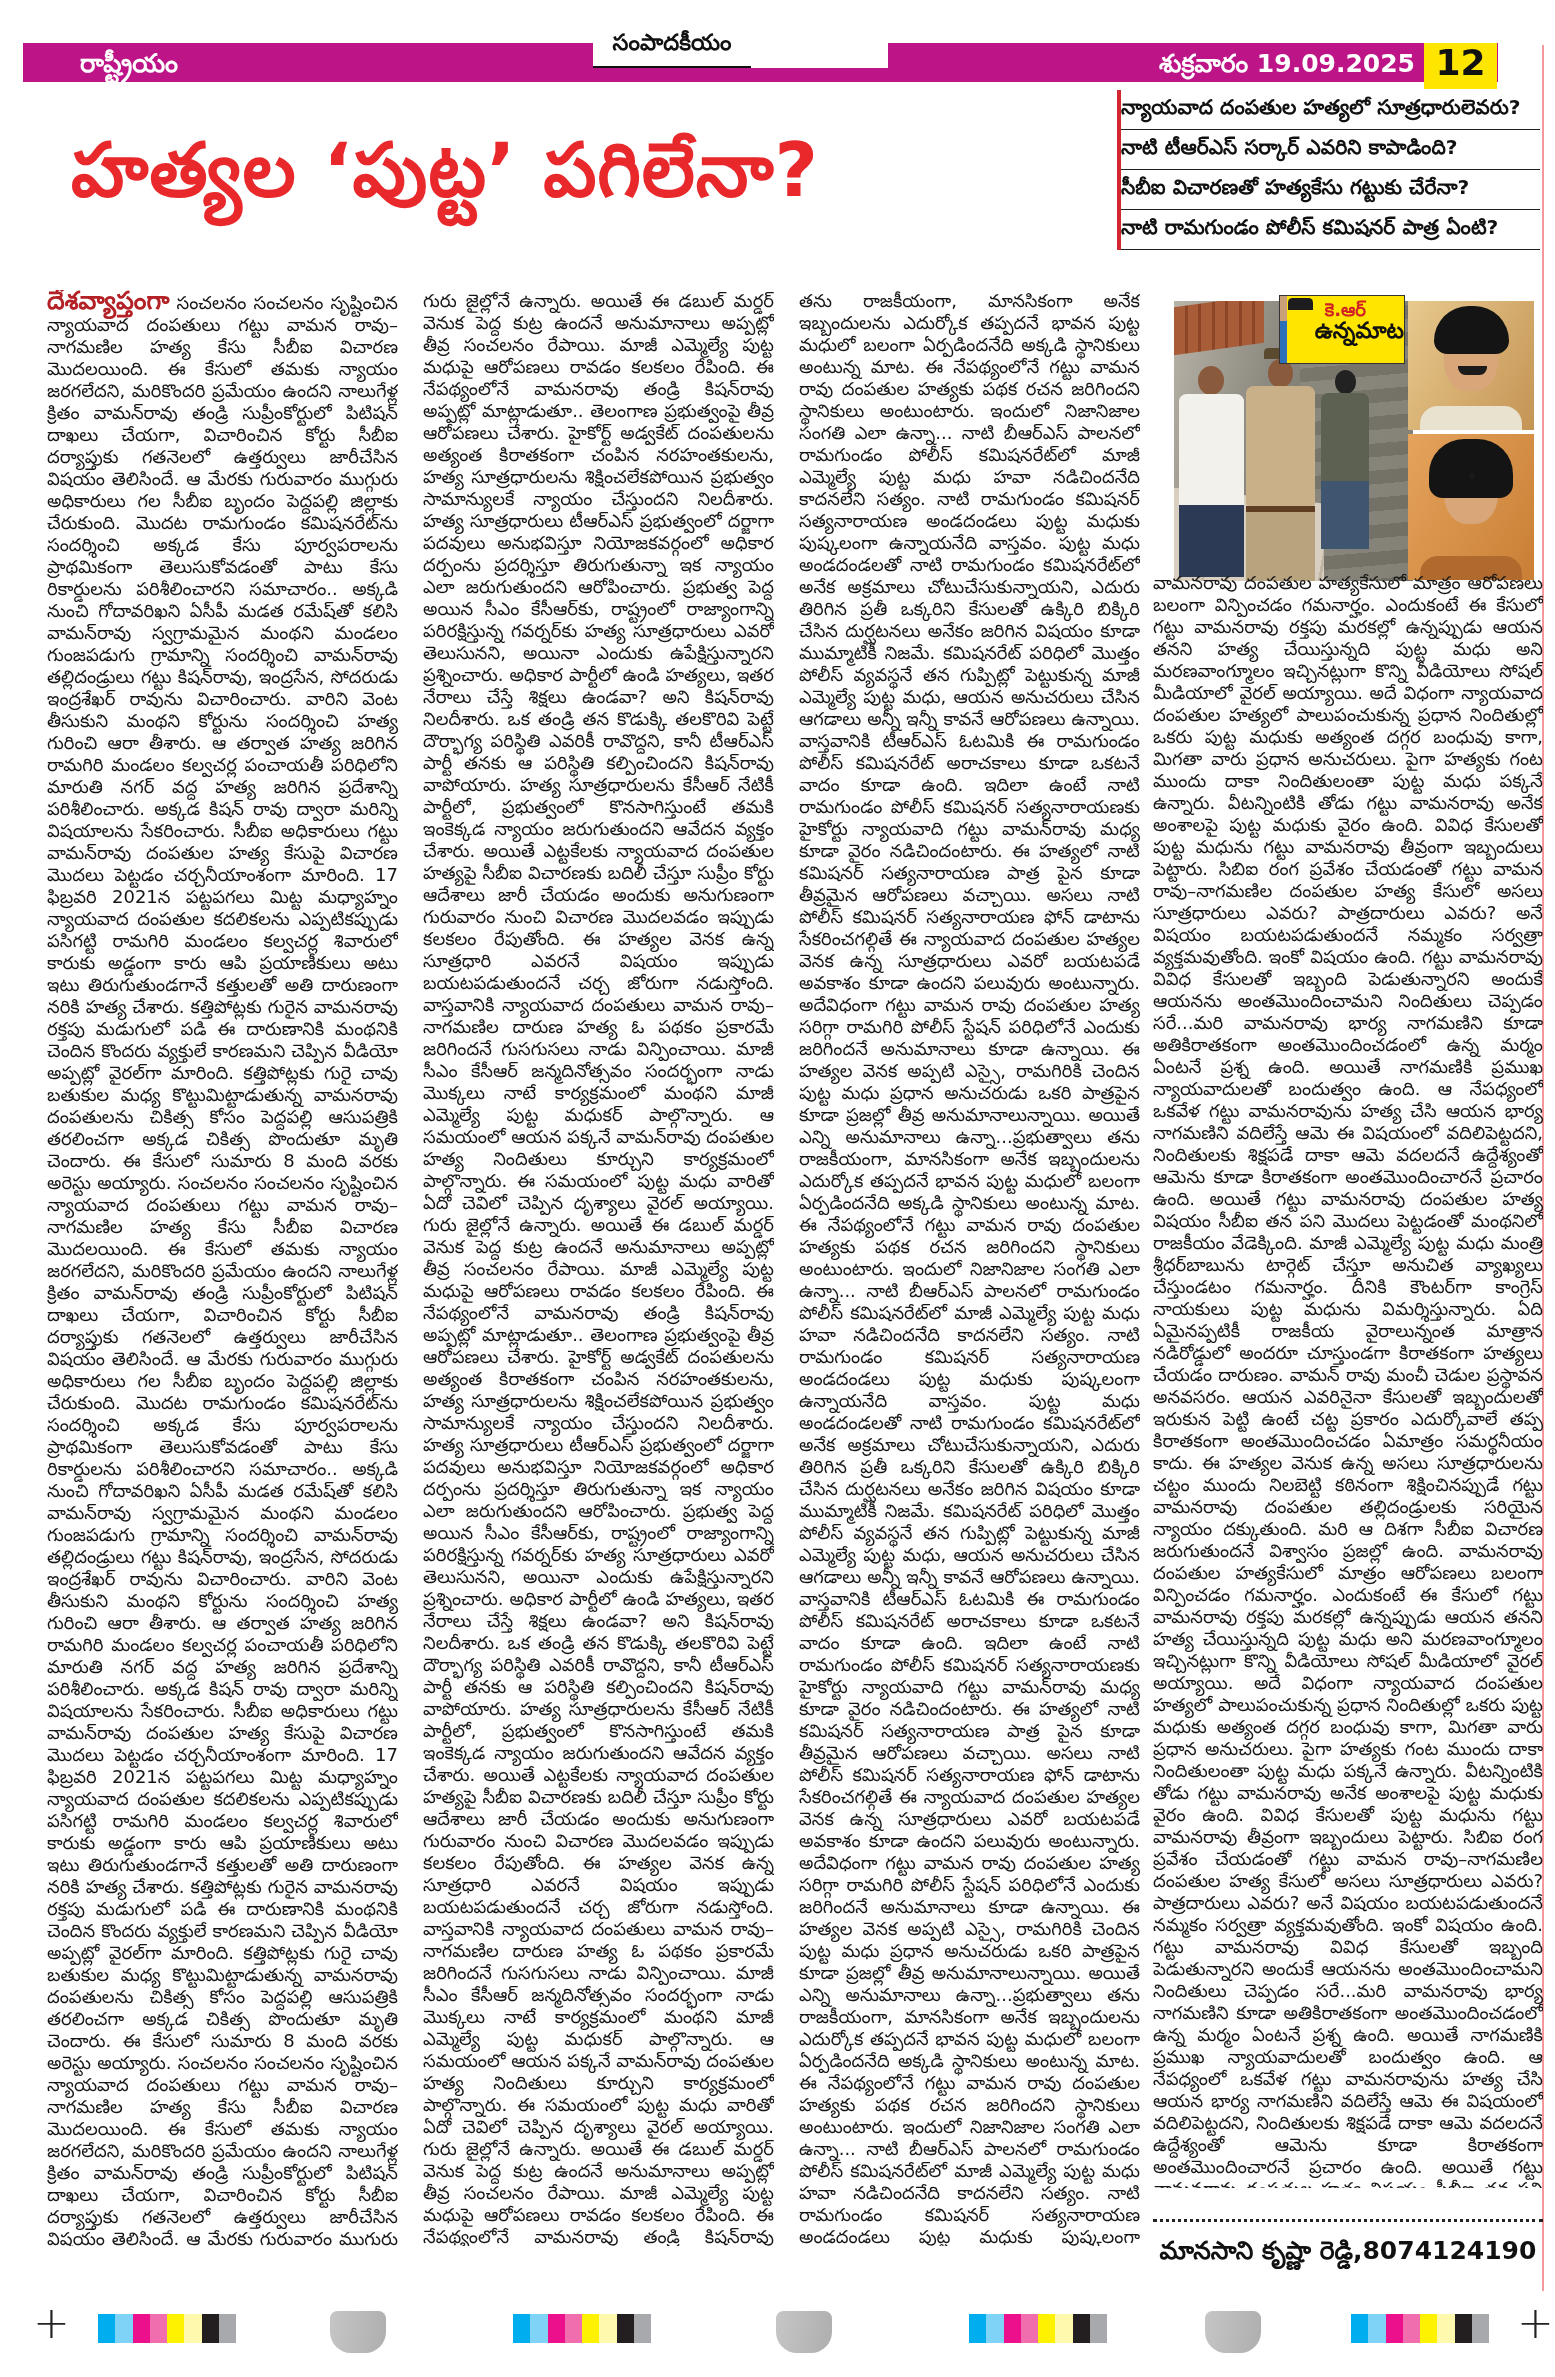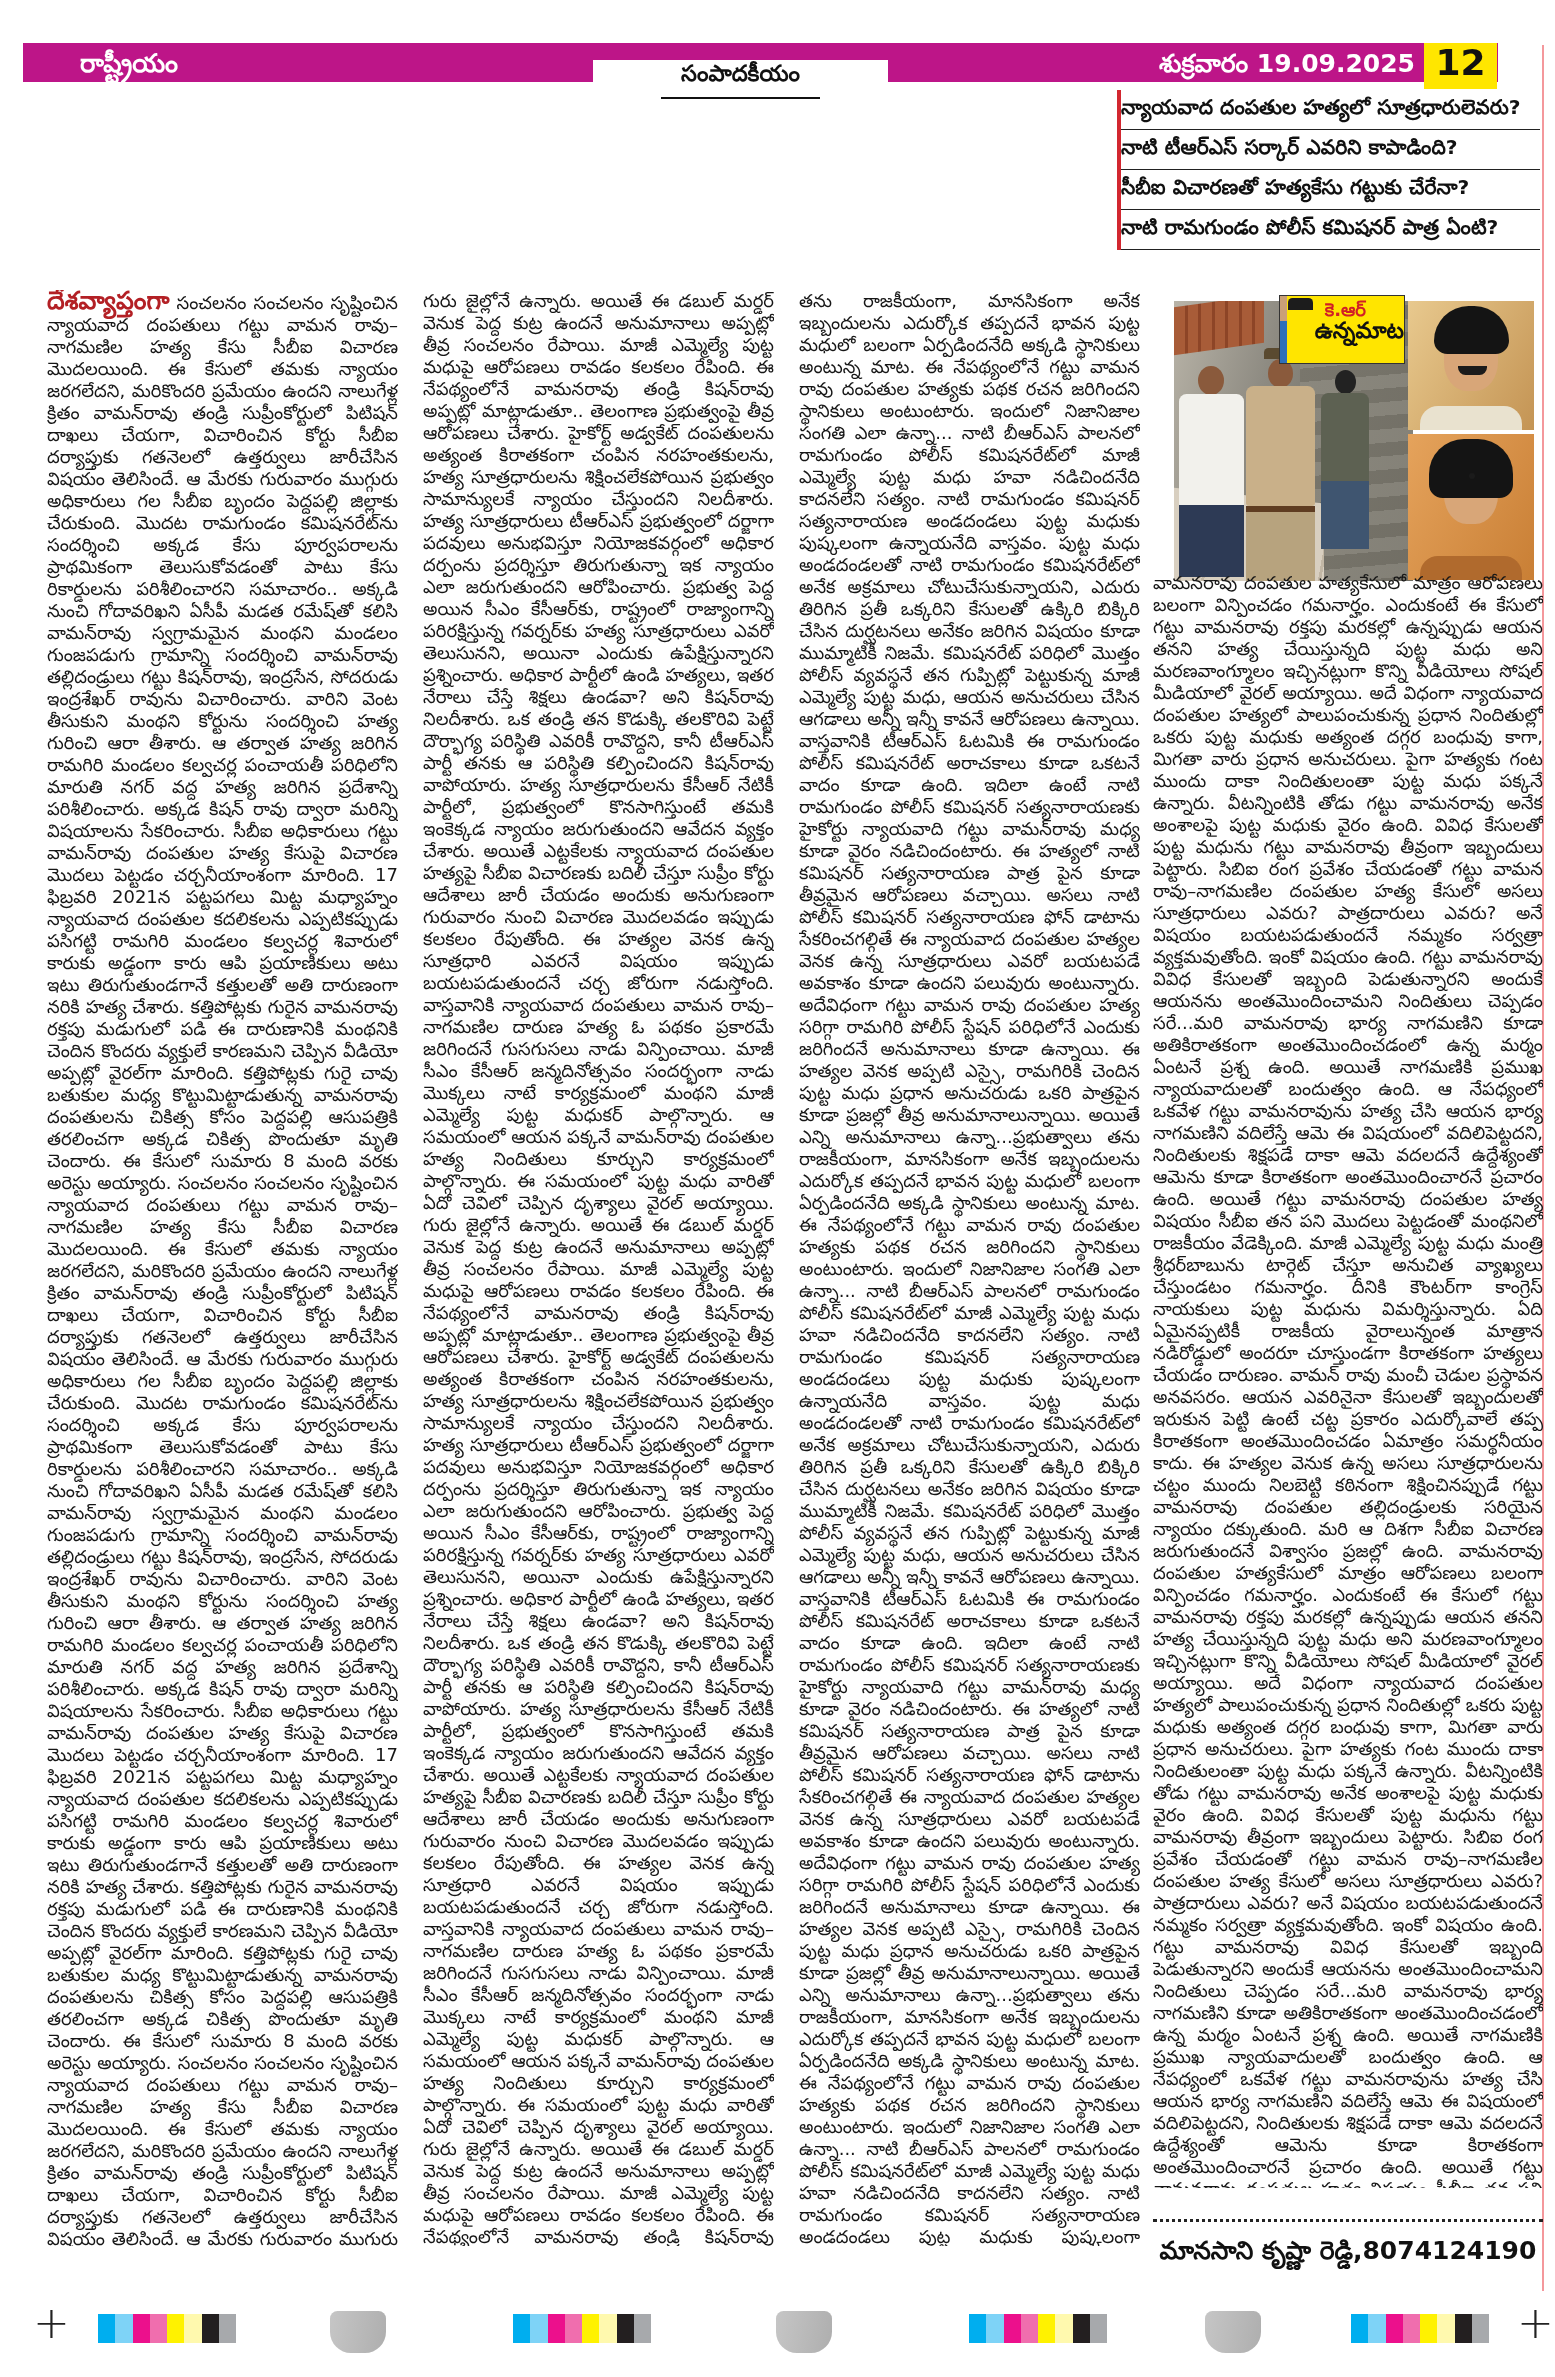--- a/index.html
+++ b/index.html
@@ -3,22 +3,22 @@
 <meta charset="utf-8">
 <style>
   html,body{margin:0;padding:0;background:#e8e8e8;}
   .page{position:relative;width:1555px;height:2377px;background:#ffffff;overflow:hidden;
         font-family:"DejaVu Sans",sans-serif;}
 
   
   .masthead-bar{position:absolute;left:22.6px;top:43px;width:1475px;height:39px;background:var(--magenta,#BD1588);}
   .section-label{position:absolute;left:80px;top:43px;height:39px;line-height:41px;color:#fff;
                  font-size:25.6px;font-weight:bold;}
-  .editorial-notch{position:absolute;left:593px;top:60px;width:295px;height:39px;background:#fff;
-                   display:flex;align-items:center;justify-content:center;}
+  .editorial-notch{position:absolute;left:593px;top:29px;width:295px;height:39px;background:#fff;
+                   display:flex;align-items:center;justify-content:flex-start;}
   .editorial-notch span{font-size:22.6px;font-weight:bold;color:#111;border-bottom:2.3px solid #111;padding:0 19.6px 4.5px;}
   .date-label{position:absolute;left:1076px;top:43px;width:339px;height:39px;line-height:41px;
               text-align:right;color:#fff;font-size:25px;font-weight:bold;}
   .page-num-box{position:absolute;left:1424px;top:43px;width:73px;height:46px;background:var(--pagebox,#FFE600);
                 color:#111;font-size:36px;font-weight:bold;text-align:center;line-height:39px;}
   .right-edge-rule{position:absolute;left:1542px;top:45px;width:2.3px;height:2246px;background:var(--edge,#F4989C);}
 
   
   .headline{position:absolute;left:71px;top:126px;width:1027px;height:128px;color:var(--headline,#E8282B);
             font-size:75px;font-weight:bold;white-space:nowrap;overflow:hidden;letter-spacing:0.8px;}
@@ -102,20 +102,21 @@
 
   <div class="masthead-bar"></div>
   <div class="section-label">రాష్ట్రీయం</div>
   <div class="editorial-notch">
     <span>సంపాదకీయం</span>
   </div>
   <div class="date-label">శుక్రవారం 19.09.2025</div>
   <div class="page-num-box">12</div>
   <div class="right-edge-rule"></div>
 
+  <div class="headline">హత్యల ‘పుట్ట’ పగిలేనా?</div>
 
   <div class="q-box">
     <div class="q">న్యాయవాద దంపతుల హత్యలో సూత్రధారులెవరు?</div>
     <div class="q">నాటి టీఆర్ఎస్ సర్కార్ ఎవరిని కాపాడింది?</div>
     <div class="q">సీబీఐ విచారణతో హత్యకేసు గట్టుకు చేరేనా?</div>
     <div class="q">నాటి రామగుండం పోలీస్ కమిషనర్ పాత్ర ఏంటి?</div>
   </div>
 
   <div class="photo-main">
     <div class="pm-roof"></div>

